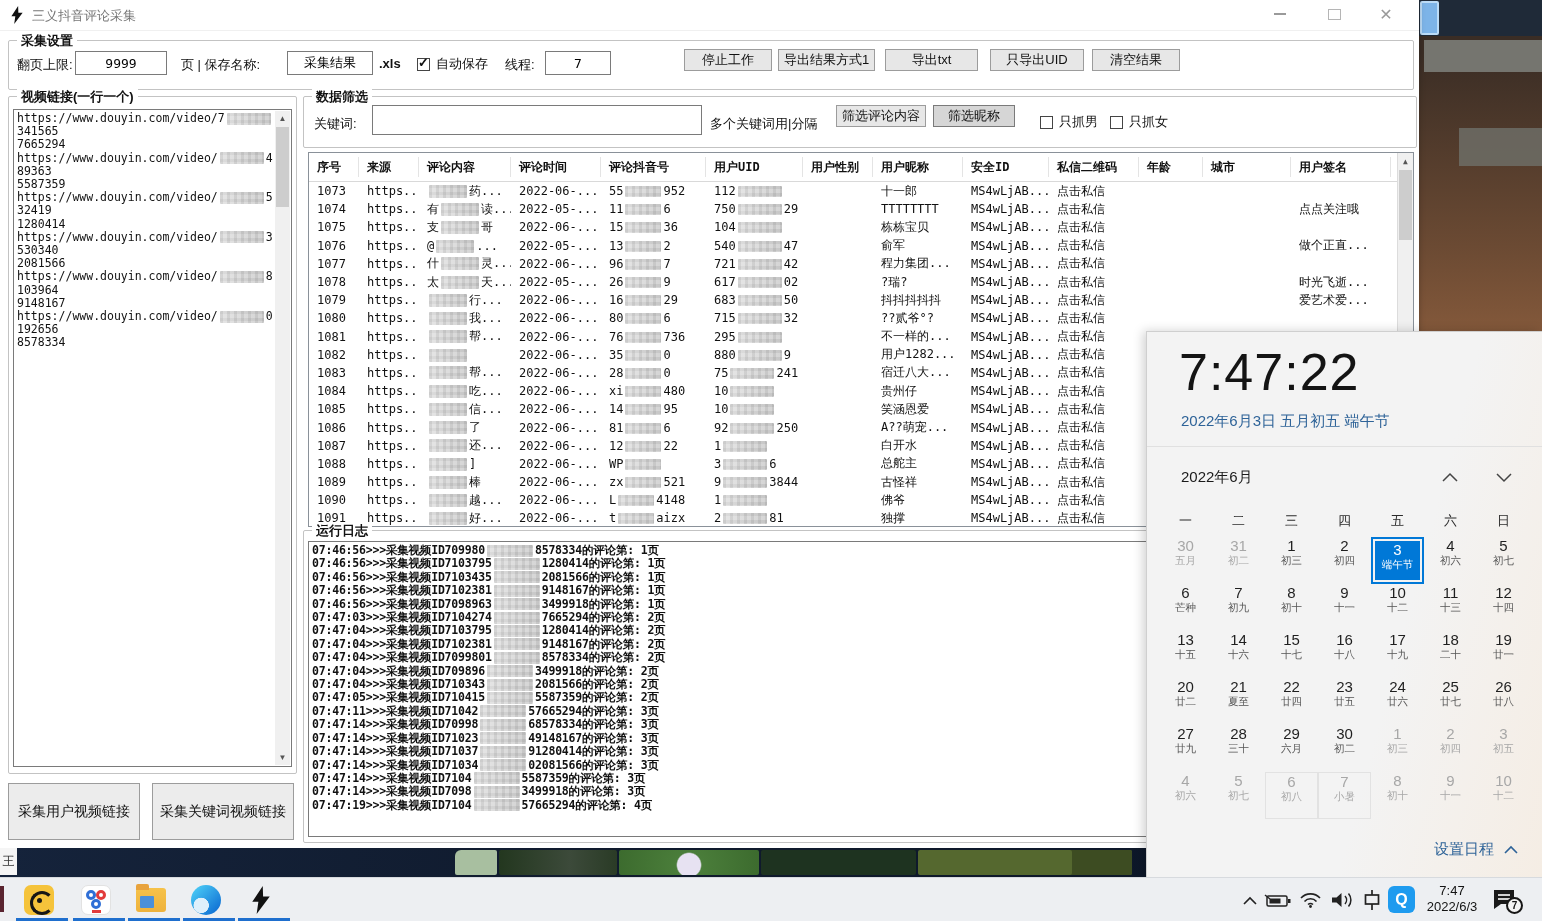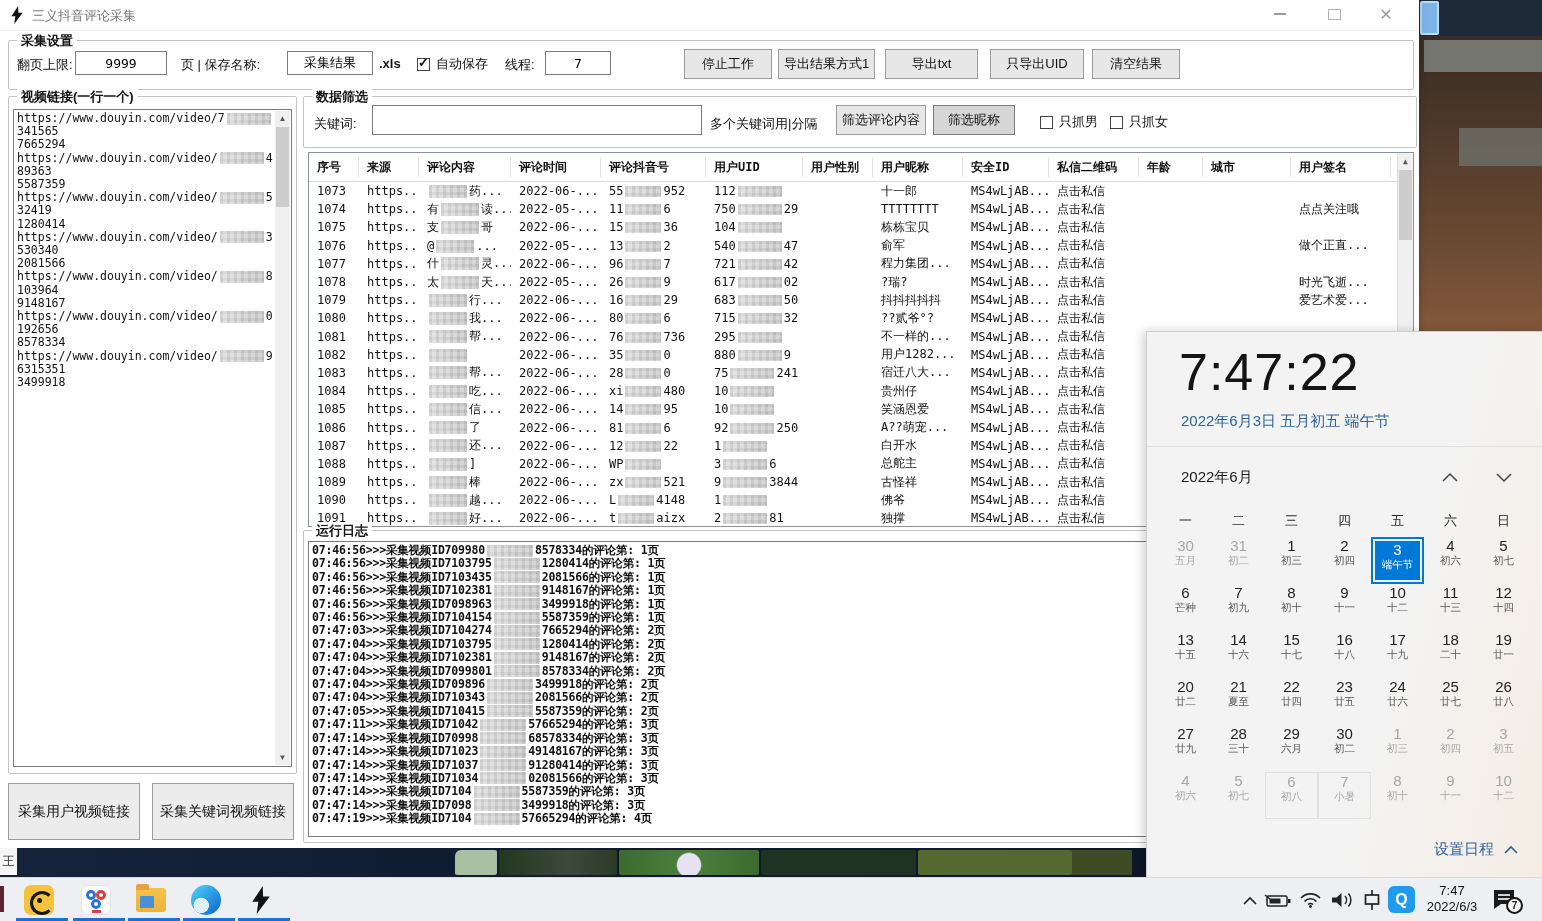--- a/index.html
+++ b/index.html
@@ -19,21 +19,21 @@
   .title-text{position:absolute;left:32px;top:7px;font-size:13px;color:#777;}
   .wc{position:absolute;top:0;width:32px;height:28px;display:flex;align-items:center;justify-content:center;color:#9a9a9a;}
   .wc-min{left:1264px;} .wc-max{left:1318px;} .wc-close{left:1370px;font-size:16px;}
   .wc-min i{display:block;width:12px;height:0;border-top:2px solid #9a9a9a;}
   .wc-max i{display:block;width:11px;height:9px;border:1.5px solid #b5b5b5;}
   
   .group{position:absolute;border:1px solid #c3c3c3;border-radius:2px;}
   .glabel{position:absolute;top:-9px;left:8px;background:#fff;padding:0 4px;font-size:13px;font-weight:700;color:#111;}
   .lbl{position:absolute;font-size:13px;color:#111;white-space:nowrap;}
   .tin{position:absolute;height:24px;border:1px solid #7a7a7a;background:#fff;font:13px "DejaVu Sans Mono",monospace;text-align:center;box-sizing:border-box;padding:0 4px;}
-  .btn{position:absolute;height:30px;background:#e7e7e7;border:1px solid #9c9c9c;font-size:13px;color:#111;display:flex;align-items:center;justify-content:center;box-sizing:border-box;padding:0 6px;white-space:nowrap;}
+  .btn{position:absolute;height:22px;background:#e7e7e7;border:1px solid #9c9c9c;font-size:13px;color:#111;display:flex;align-items:center;justify-content:center;box-sizing:border-box;padding:0 6px;white-space:nowrap;}
   .btn.dark{background:#d6d6d6;border-color:#7a7a7a;font-family:Liberation Serif, serif;}
   .cb{position:absolute;display:flex;align-items:center;gap:6px;font-size:13px;color:#111;}
   .cb .box{width:13px;height:13px;border:1px solid #444;background:#fff;position:relative;box-sizing:border-box;}
   .cb.checked .box:after{content:"✓";position:absolute;left:0px;top:-4px;font-size:13px;font-weight:700;color:#111;}
   
   .px{display:inline-block;vertical-align:middle;height:11px;border-radius:1px;margin:0 2px;
     background-image:linear-gradient(90deg,rgba(0,0,0,.07) 50%,transparent 50%),linear-gradient(0deg,rgba(255,255,255,.25) 50%,transparent 50%),linear-gradient(90deg,#dcdcdc,#c6c6c6);
     background-size:7px 7px,7px 7px,100% 100%;}
   .px-url{width:44px;height:12px;} .px-c{width:38px;height:13px;} .px-d{width:36px;} .px-u{width:44px;} .px-log{width:46px;height:12px;}
   
@@ -188,24 +188,20 @@
             <div>
               <span>https://www.douyin.com/video/</span><span></span><span class="px px-url"></span><span>8103964</span><br>
               <span>9148167</span>
             </div>
 
             <div>
               <span>https://www.douyin.com/video/</span><span></span><span class="px px-url"></span><span>0192656</span><br>
               <span>8578334</span>
             </div>
 
-            <div>
-              <span>https://www.douyin.com/video/</span><span></span><span class="px px-url"></span><span>96315351</span><br>
-              <span>3499918</span>
-            </div>
           </div>
         <div class="vsb">
           <div class="arr up">▲</div>
           <div class="thumb"></div>
           <div class="arr dn">▼</div>
         </div>
       </div>
     </div>
 
     <div class="group" style="left:303px;top:96px;width:1112px;height:50px;">
@@ -563,21 +559,20 @@
             <div class="log-line"><span>07:46:56&gt;&gt;&gt;采集视频ID709980</span><span class="px px-log"></span><span>8578334的评论第: 1页</span></div>
 
             <div class="log-line"><span>07:46:56&gt;&gt;&gt;采集视频ID7103795</span><span class="px px-log"></span><span>1280414的评论第: 1页</span></div>
 
             <div class="log-line"><span>07:46:56&gt;&gt;&gt;采集视频ID7103435</span><span class="px px-log"></span><span>2081566的评论第: 1页</span></div>
 
             <div class="log-line"><span>07:46:56&gt;&gt;&gt;采集视频ID7102381</span><span class="px px-log"></span><span>9148167的评论第: 1页</span></div>
 
             <div class="log-line"><span>07:46:56&gt;&gt;&gt;采集视频ID7098963</span><span class="px px-log"></span><span>3499918的评论第: 1页</span></div>
 
-            <div class="log-line"><span>07:46:56&gt;&gt;&gt;采集视频ID7104154</span><span class="px px-log"></span><span>5587359的评论第: 1页</span></div>
 
             <div class="log-line"><span>07:47:03&gt;&gt;&gt;采集视频ID7104274</span><span class="px px-log"></span><span>7665294的评论第: 2页</span></div>
 
             <div class="log-line"><span>07:47:04&gt;&gt;&gt;采集视频ID7103795</span><span class="px px-log"></span><span>1280414的评论第: 2页</span></div>
 
             <div class="log-line"><span>07:47:04&gt;&gt;&gt;采集视频ID7102381</span><span class="px px-log"></span><span>9148167的评论第: 2页</span></div>
 
             <div class="log-line"><span>07:47:04&gt;&gt;&gt;采集视频ID7099801</span><span class="px px-log"></span><span>8578334的评论第: 2页</span></div>
 
             <div class="log-line"><span>07:47:04&gt;&gt;&gt;采集视频ID709896</span><span class="px px-log"></span><span>3499918的评论第: 2页</span></div>

